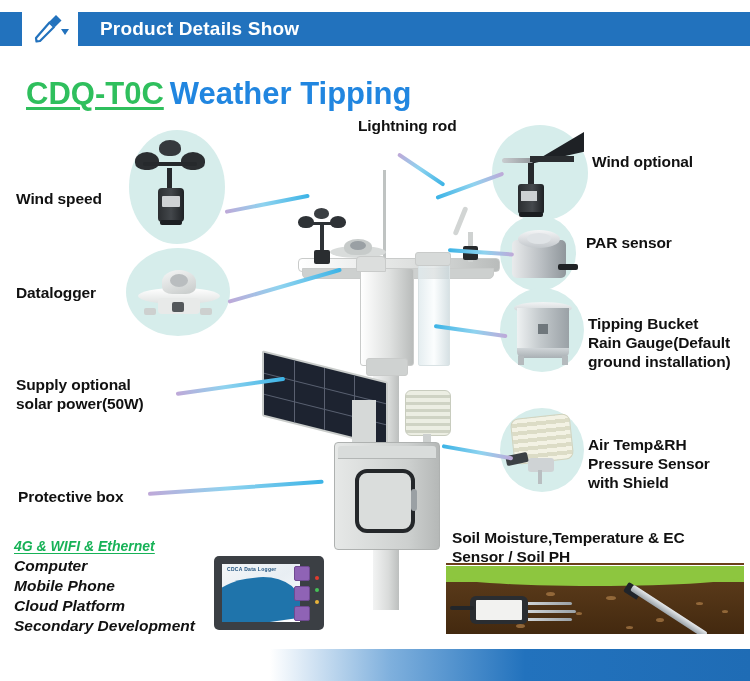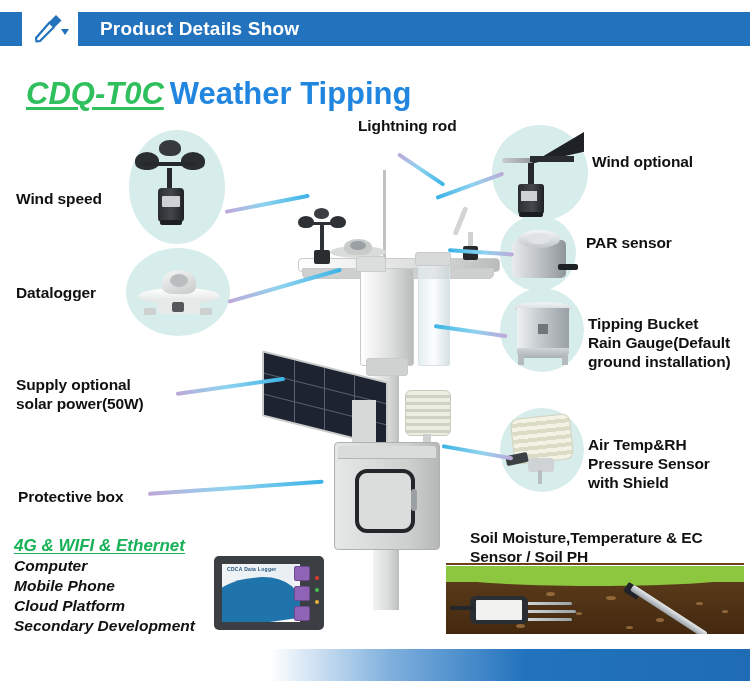--- a/index.html
+++ b/index.html
@@ -19,21 +19,21 @@
   }
   .hdr-iconbox svg{display:block;}
   .hdr-title{
     position:absolute;left:100px;top:18px;
     color:#ffffff;font-size:19px;font-weight:bold;letter-spacing:.2px;
     white-space:nowrap;
   }
   
   .ptitle{position:absolute;left:26px;top:76px;white-space:nowrap;}
   .ptitle .model{
-    color:#2fbf5d;font-size:31px;font-weight:bold;font-style:italic;
+    color:#2fbf5d;font-size:31px;font-weight:bold;
     text-decoration:underline;text-underline-offset:3px;
   }
   .ptitle .rest{
     color:#2186e0;font-size:31px;font-weight:bold;margin-left:6px;
   }
   
   .lbl{
     position:absolute;color:#111111;font-size:15.5px;font-weight:bold;
     line-height:19px;letter-spacing:-.1px;
   }
@@ -50,21 +50,21 @@
   }
   .lead.rev{
     background:linear-gradient(to left,#bfa8d8 0%,#8fd3ef 45%,#3bb3e6 100%);
   }
   
   .mast{position:absolute;background:#e9eaea;border:1px solid #c9cbca;}
   .shade{background:linear-gradient(to right,#ffffff,#dfe1e0 55%,#b9bcbb);}
   
   .conn{position:absolute;left:14px;top:536px;line-height:20px;}
   .conn .head{
-    color:#17b257;font-size:17px;font-weight:bold;font-style:italic;
+    color:#17b257;font-size:14px;font-weight:bold;font-style:italic;
     text-decoration:underline;text-underline-offset:2px;display:block;
   }
   .conn .it{
     color:#111;font-size:15.5px;font-weight:bold;font-style:italic;display:block;
   }
   
   .dl-title{
     position:absolute;left:216px;top:534px;color:#111;
     font-size:17px;font-weight:bold;margin-top:40px;
   }
@@ -296,21 +296,21 @@
 <div class="lbl" style="left:588px;top:314px;">
   <span>Tipping Bucket</span><br>
   <span>Rain Gauge(Default</span><br>
   <span>ground installation)</span>
 </div>
 <div class="lbl" style="left:588px;top:435px;">
   <span>Air Temp&amp;RH</span><br>
   <span>Pressure Sensor</span><br>
   <span>with Shield</span>
 </div>
-<div class="lbl" style="left:470px;top:528px;">
+<div class="lbl" style="left:452px;top:528px;">
   <span>Soil Moisture,Temperature &amp; EC</span><br>
   <span>Sensor  / Soil PH</span>
 </div>
 
 <div class="conn">
   <span class="head">4G &amp; WIFI &amp; Ethernet</span>
   <span class="it">Computer</span>
   <span class="it">Mobile Phone</span>
   <span class="it">Cloud Platform</span>
   <span class="it">Secondary Development</span>

